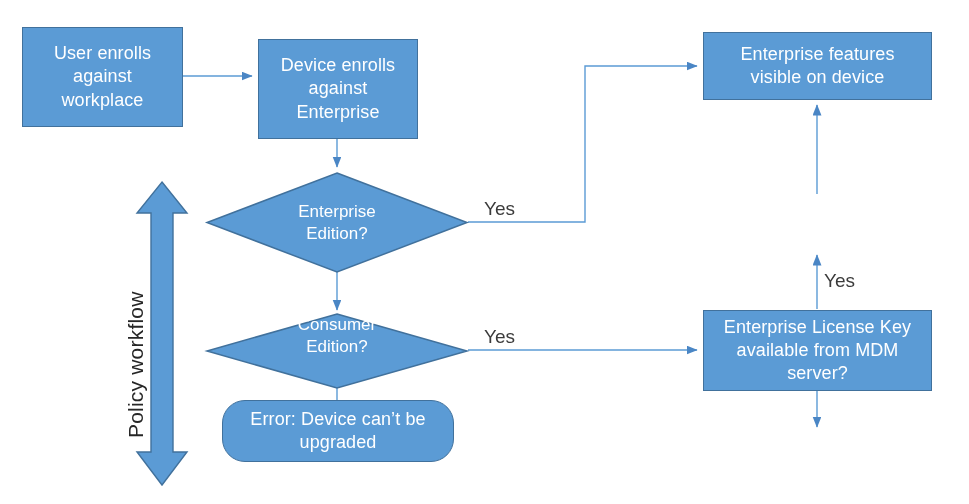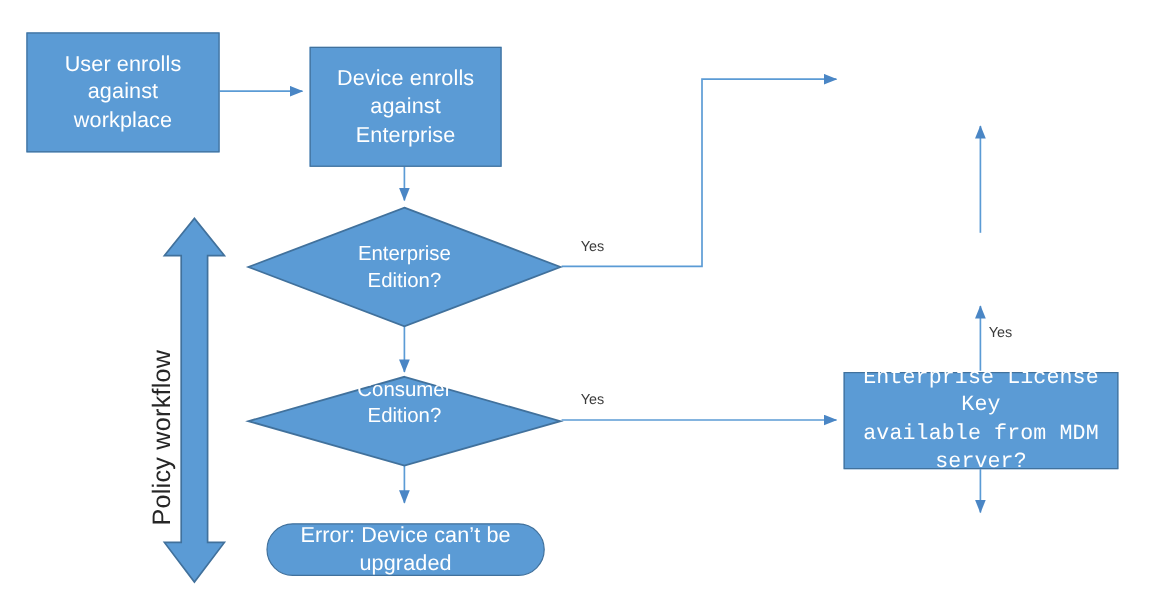--- a/index.html
+++ b/index.html
@@ -59,21 +59,21 @@
     text-align: center;
     color: #ffffff;
     font-size: 17px;
     line-height: 1.28;
     white-space: pre-line;
     pointer-events: none;
   }
   .edge-label {
     position: absolute;
     color: #3b3b3b;
-    font-size: 12px;
+    font-size: 19px;
     line-height: 1;
     z-index: 4;
     white-space: nowrap;
   }
   .workflow-text {
     position: absolute;
     color: #262626;
     font-size: 21px;
     white-space: nowrap;
     transform-origin: left top;
@@ -130,26 +130,28 @@
   <div class="diamond-wrap" style="left:207px; top:173px; width:260px; height:99px;">
     <div class="diamond-label">Enterprise
 Edition?</div>
   </div>
 
   <div class="diamond-wrap" style="left:207px; top:299px; width:260px; height:74px;">
     <div class="diamond-label">Consumer
 Edition?</div>
   </div>
 
-  <div class="node box" style="left:222px; top:436px; width:232px; height:44px;border-radius:23px;">Error:  Device can’t be
+  <div class="node box" style="left:222px; top:400px; width:232px; height:62px;border-radius:23px;">Error:  Device can’t be
 upgraded</div>
 
+  <div class="node box" style="left:703px; top:32px; width:229px; height:68px;">Enterprise features
+visible on device</div>
 
 
-  <div class="node box" style="left:703px; top:310px; width:229px; height:81px;font-family:Liberation Mono, monospace;">Enterprise License Key
+  <div class="node box" style="left:703px; top:310px; width:229px; height:81px;">Enterprise License Key
 available from MDM
 server?</div>
 
 
   <div class="edge-label" style="left:484px; top:199px;">Yes</div>
 
   <div class="edge-label" style="left:484px; top:327px;">Yes</div>
 
   <div class="edge-label" style="left:824px; top:271px;">Yes</div>
 

